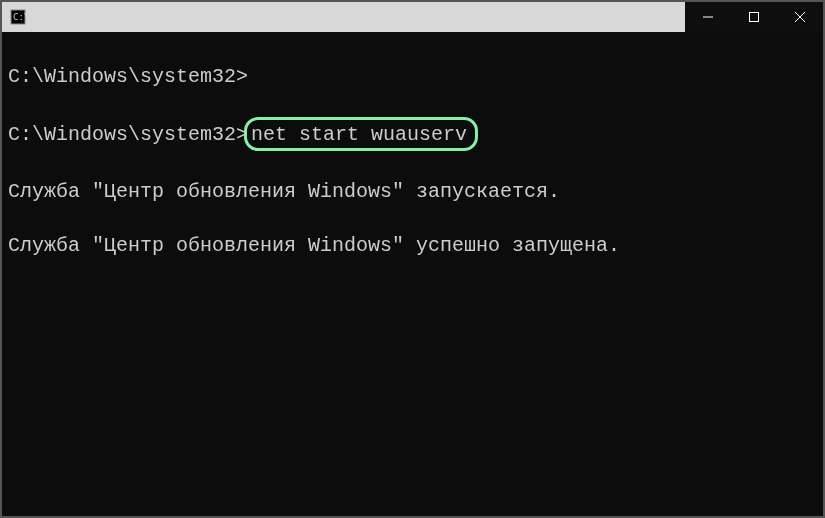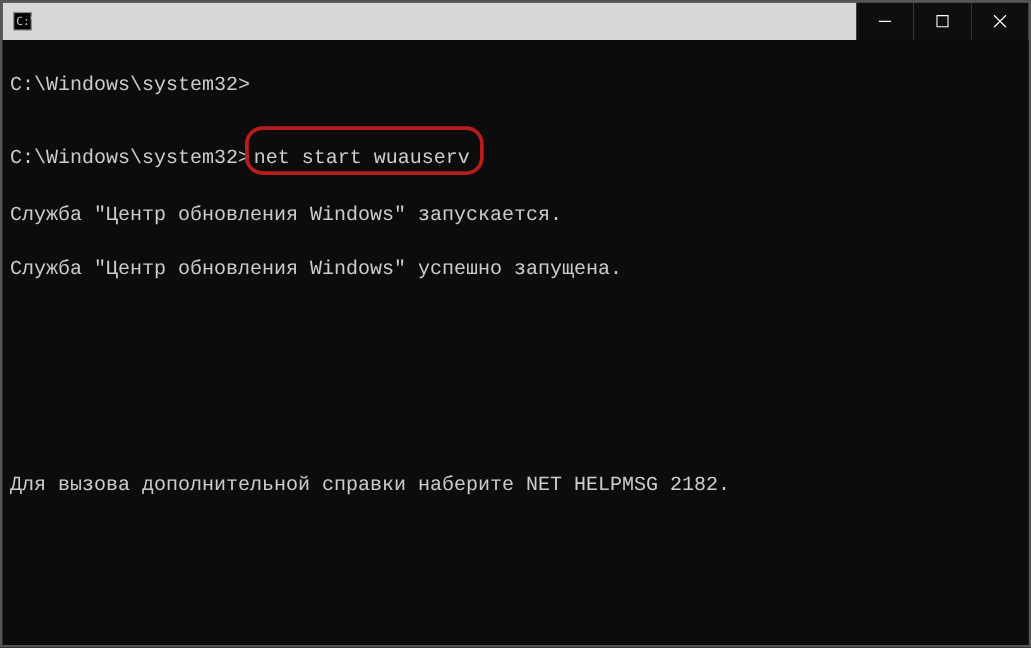--- a/index.html
+++ b/index.html
@@ -49,35 +49,35 @@
       display: flex;
       align-items: center;
       justify-content: center;
       background: #0e0e0e;
       color: #fff;
       font-family: sans-serif;
     }
     .terminal {
       background: #0c0c0c;
       color: #cccccc;
-      font-size: 16px;
+      font-size: 20px;
       line-height: 1.35;
       padding: 4px 6px;
       height: calc(100% - 30px);
       white-space: pre;
       position: relative;
     }
     .line {
       display: block;
       position: relative;
     }
     .highlight {
-      border: 3px solid #b91c1c;
+      border: 3px solid #86efac;
       border-radius: 14px;
-      padding: 12px 8px 0 4px;
+      padding: 1px 8px 0 4px;
       display: inline-block;
       margin-left: -4px;
     }
   </style>
 </head>
 <body>
 
 <div class="titlebar">
   <div class="titlebar-left">
     <span class="app-icon">
@@ -108,21 +108,20 @@
 </div>
 
 <div class="terminal">
 <span class="line"><span>C:\Windows\system32&gt;</span></span>
 <span class="line"><span>C:\Windows\system32&gt;</span><span class="highlight">net start wuauserv</span></span>
 <span class="line">Служба "Центр обновления Windows" запускается.</span>
 <span class="line">Служба "Центр обновления Windows" успешно запущена.</span>
 <span class="line"> </span>
 <span class="line"> </span>
 <span class="line"> </span>
-<span class="line">Для вызова дополнительной справки наберите NET HELPMSG 2182.</span>
 <span class="line"> </span>
 <span class="line"> </span>
 
 
 
 
 
 
 
 

